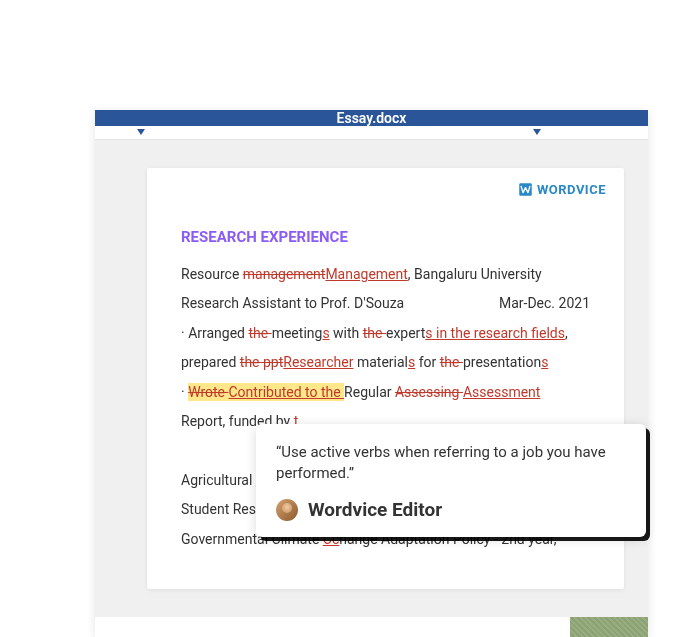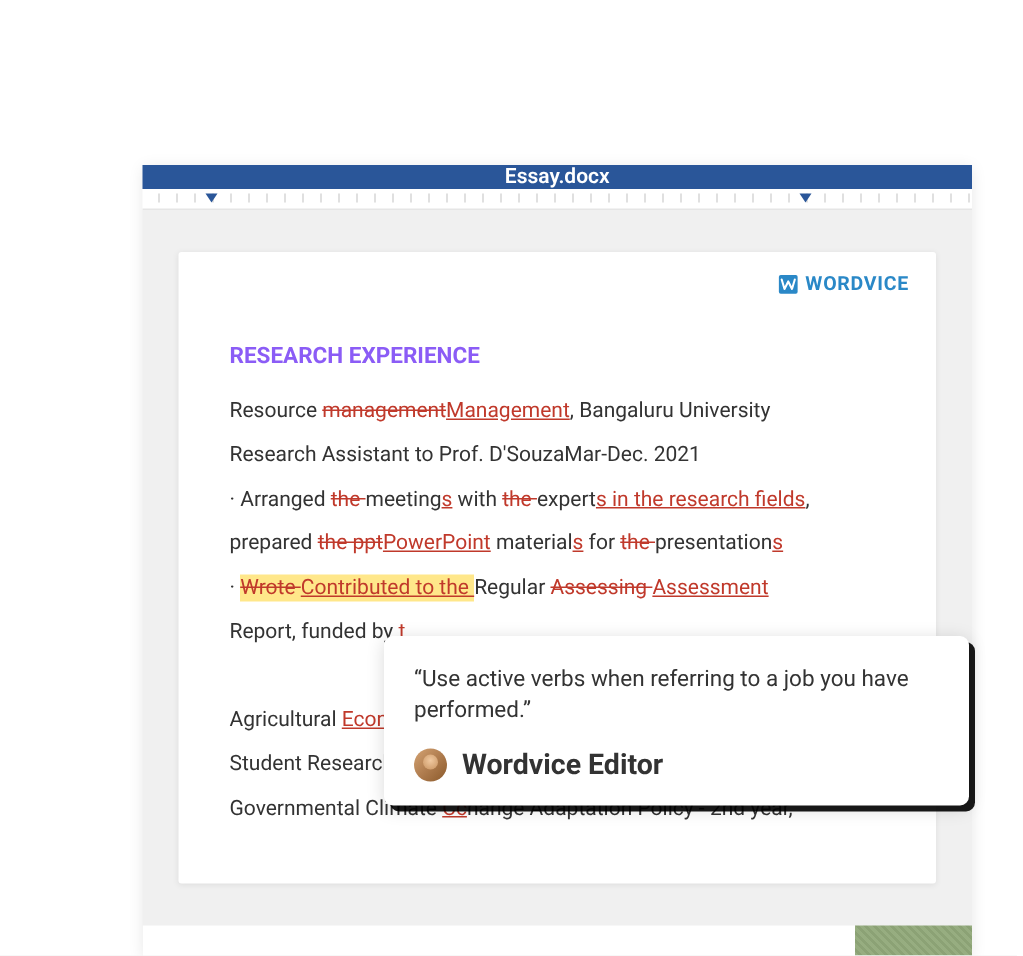--- a/index.html
+++ b/index.html
@@ -58,20 +58,21 @@
     padding: 28px 24px;
     height: calc(100% - 50px);
   }
   .page {
     background: #fff;
     padding: 20px 34px;
     height: 100%;
     position: relative;
     border-radius: 2px;
     box-shadow: 0 1px 4px rgba(0,0,0,0.08);
+    margin-left: 28px;
   }
   .logo {
     position: absolute;
     top: 14px;
     right: 18px;
     display: flex;
     align-items: center;
     gap: 4px;
     color: #2a88c7;
     font-weight: 700;
@@ -84,21 +85,21 @@
     font-weight: 700;
     color: #8b5cf6;
     margin-top: 40px;
     margin-bottom: 14px;
   }
   .doc-text {
     font-size: 14px;
     line-height: 2.1;
     color: #333;
   }
-  .row-flex { display: flex; justify-content: flex-start; }
+  .row-flex { display: flex; justify-content: space-between; }
   .del {
     color: #c0392b;
     text-decoration: line-through;
     text-decoration-color: #c0392b;
   }
   .ins {
     color: #c0392b;
     text-decoration: underline;
     text-decoration-color: #c0392b;
   }
@@ -190,21 +191,21 @@
       <div class="doc-text">
         <div><span>Resource </span><span class="del">management</span><span class="ins">Management</span><span>, Bangaluru University</span></div>
 
         <div class="row-flex">
           <span>Research Assistant to Prof. D'Souza</span>
           <span>Mar-Dec. 2021</span>
         </div>
 
         <div><span> · Arranged </span><span class="del">the </span><span>meeting</span><span class="ins">s</span><span> with </span><span class="del">the </span><span>expert</span><span class="ins">s in the research fields</span><span>,</span></div>
 
-        <div><span>prepared </span><span class="del">the ppt</span><span class="ins">PowerPoint</span><span> material</span><span class="ins">s</span><span> for </span><span class="del">the </span><span>presentation</span><span class="ins">s</span></div>
+        <div><span>prepared </span><span class="del">the ppt</span><span class="ins">Researcher</span><span> material</span><span class="ins">s</span><span> for </span><span class="del">the </span><span>presentation</span><span class="ins">s</span></div>
 
         <div><span> · </span><span class="hl"><span class="del">Wrote </span><span class="ins">Contributed to the </span></span><span>Regular </span><span class="del">Assessing </span><span class="ins">Assessment</span></div>
 
         <div><span>Report, funded by</span><span class="ins"> t</span></div>
 
         <div>&nbsp;</div>
 
         <div><span>Agricultural </span><span class="ins">Econo</span></div>
 
         <div>Student Researcher</div>

